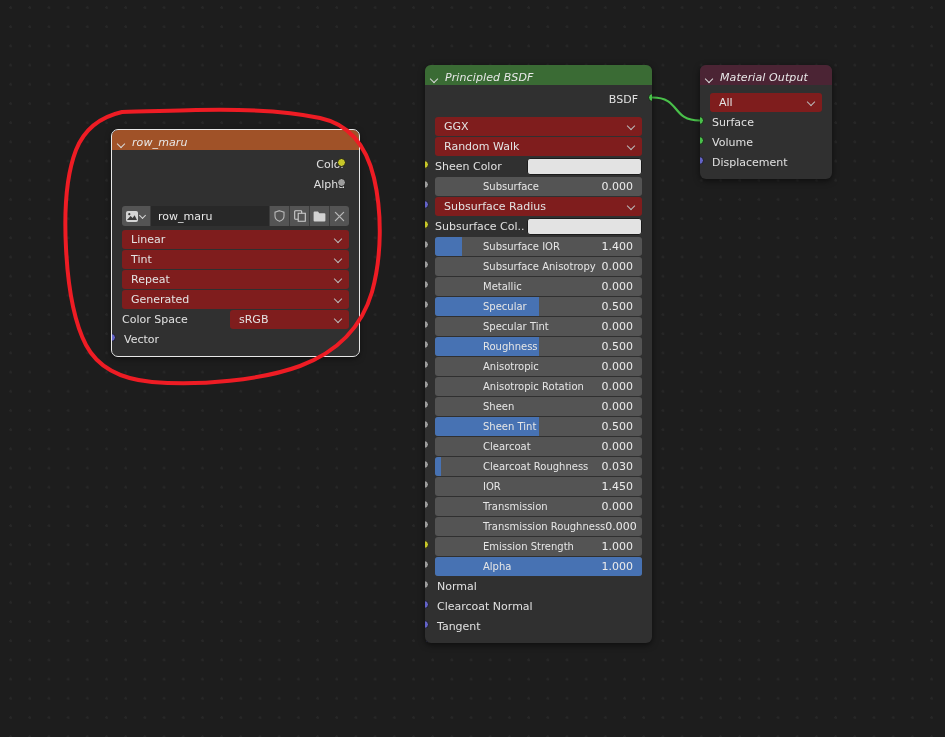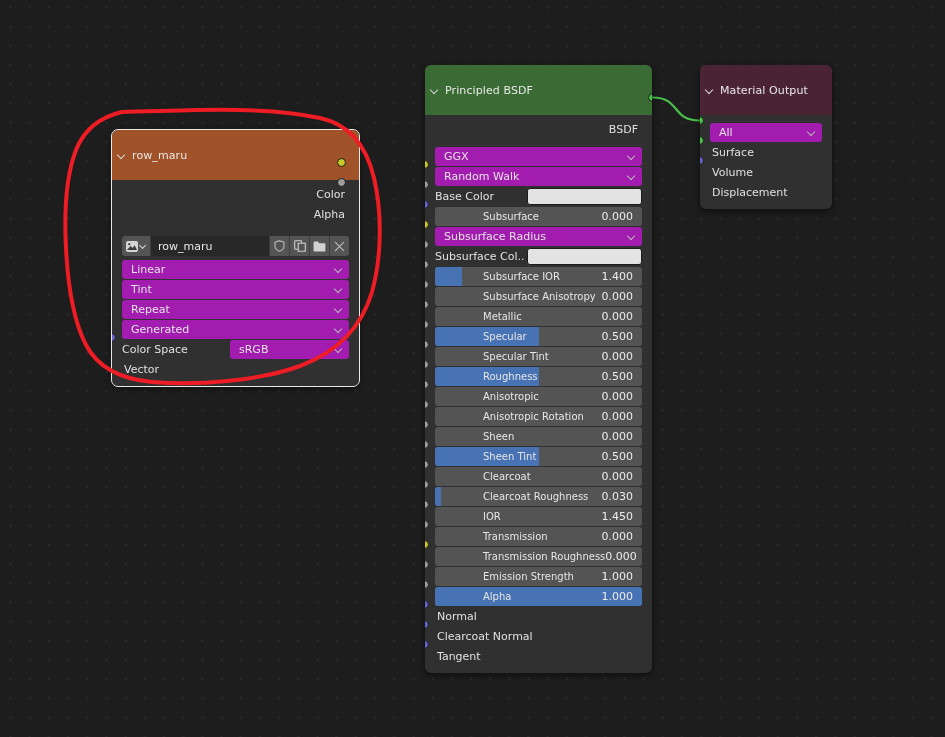--- a/index.html
+++ b/index.html
@@ -30,26 +30,27 @@
     overflow: hidden;
   }
   .node.selected {
     outline: 1px solid #e8e8e8;
     outline-offset: 0px;
     border-radius: 6px;
   }
   .node-header {
     height: 18px;
     display: flex;
-    align-items: center;
+    align-items: flex-end;
     gap: 5px;
-    padding: 16px 6px;
+    padding: 1px 6px;
     font-size: 11px;
     color: #e8e8e8;
     letter-spacing: .1px;
+    font-style: italic;
   }
   .node-body {
     padding: 4px 0 6px 0;
   }
   .collapse-icon {
     display: inline-block;
     width: 9px;
     height: 9px;
     position: relative;
     flex: 0 0 auto;
@@ -132,21 +133,21 @@
     font-size: 11px;
     color: #ececec;
   }
 
   
   .dropdown {
     position: relative;
     flex: 1 1 auto;
     height: 19px;
     border-radius: 3px;
-    background: #a21caf;
+    background: #7f1d1d;
     display: flex;
     align-items: center;
     padding: 0 6px 0 9px;
     font-size: 11px;
     color: #e3e3e3;
     box-sizing: border-box;
   }
   .dropdown .dd-caret {
     margin-left: auto;
     width: 8px;
@@ -351,21 +352,21 @@
         </div>
       </div>
       <div class="row">
         <div class="dropdown">
           <span>Random Walk</span>
           <span class="dd-caret"></span>
         </div>
       </div>
       <div id="bsdf-rows">
           <div class="row">
-            <span class="lbl" style="width: 92px;">Base Color</span>
+            <span class="lbl" style="width: 92px;">Sheen Color</span>
             <div class="swatch" style="background: rgb(227, 227, 227); flex: 1 1 auto;"></div>
           </div>
           <div class="row">
             <div class="slider">
               <div class="fill" style="width: 0%;"></div>
               <span class="sl-name">Subsurface</span>
               <span class="sl-val">0.000</span>
             </div>
           </div>
           <div class="row">

